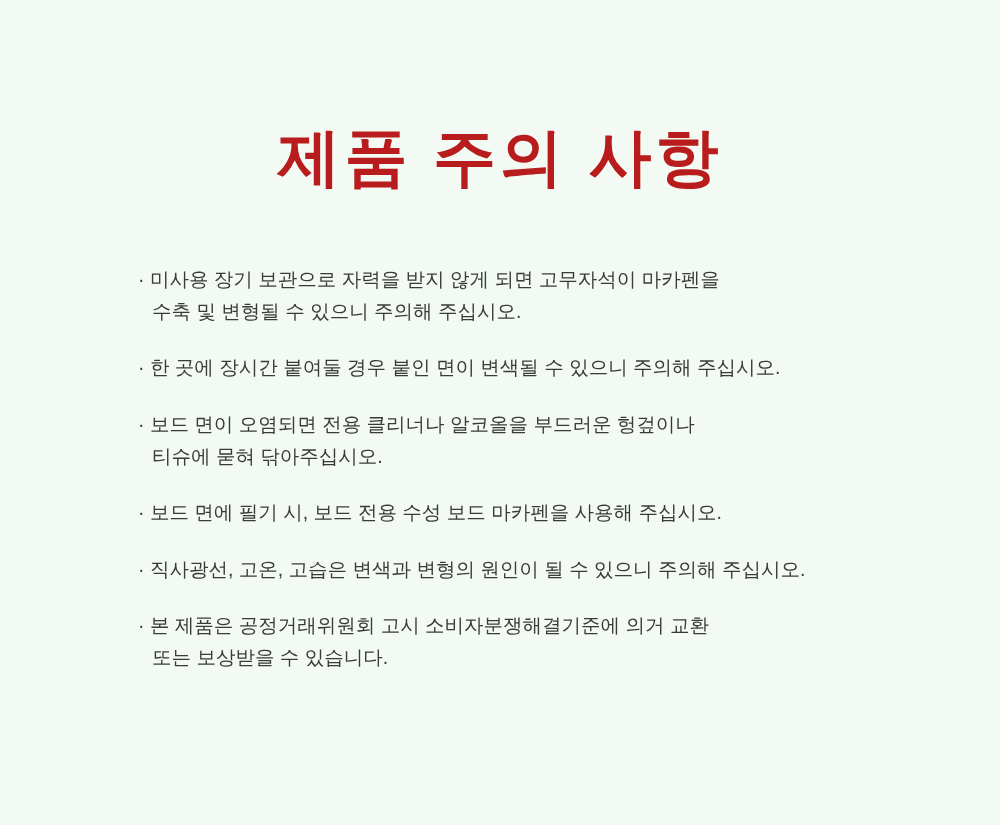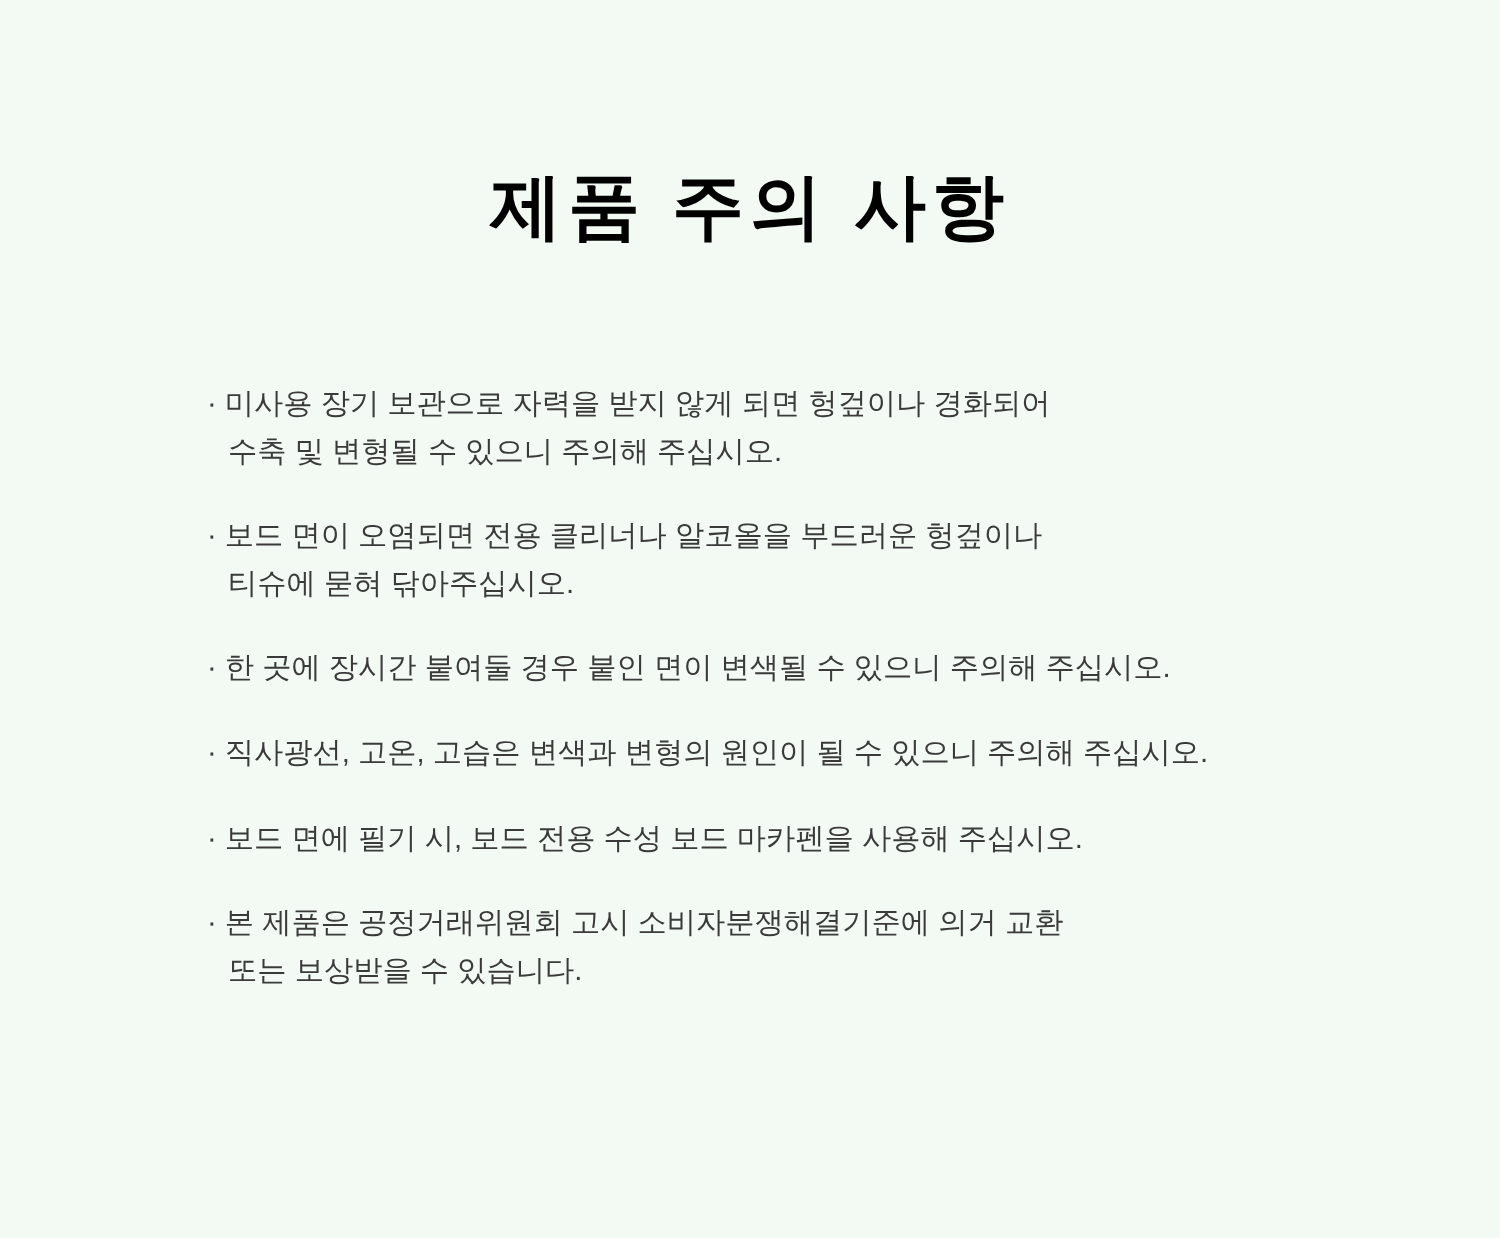--- a/index.html
+++ b/index.html
@@ -14,22 +14,22 @@
     overflow: hidden;
   }
   .page {
     position: relative;
     width: 1000px;
     height: 825px;
     box-sizing: border-box;
   }
   .title {
     text-align: center;
-    color: #000000;
-    font-size: 48px;
+    color: #b91c1c;
+    font-size: 63px;
     font-weight: bold;
     letter-spacing: 4px;
     padding-top: 78px;
     line-height: 1.2;
     white-space: pre;
   }
   .notice-list {
     margin: 0;
     padding: 0;
     list-style: none;
@@ -52,24 +52,24 @@
   }
 </style>
 </head>
 <body>
 
 <div class="page">
 
   <h1 class="title">제품 주의 사항</h1>
 
   <ul class="notice-list">
-    <li class="notice-item">· 미사용 장기 보관으로 자력을 받지 않게 되면 헝겊이나 경화되어
+    <li class="notice-item">· 미사용 장기 보관으로 자력을 받지 않게 되면 고무자석이 마카펜을
 수축 및 변형될 수 있으니 주의해 주십시오.</li>
+    <li class="notice-item">· 한 곳에 장시간 붙여둘 경우 붙인 면이 변색될 수 있으니 주의해 주십시오.</li>
     <li class="notice-item">· 보드 면이 오염되면 전용 클리너나 알코올을 부드러운 헝겊이나
 티슈에 묻혀 닦아주십시오.</li>
-    <li class="notice-item">· 한 곳에 장시간 붙여둘 경우 붙인 면이 변색될 수 있으니 주의해 주십시오.</li>
+    <li class="notice-item">· 보드 면에 필기 시, 보드 전용 수성 보드 마카펜을 사용해 주십시오.</li>
     <li class="notice-item">· 직사광선, 고온, 고습은 변색과 변형의 원인이 될 수 있으니 주의해 주십시오.</li>
-    <li class="notice-item">· 보드 면에 필기 시, 보드 전용 수성 보드 마카펜을 사용해 주십시오.</li>
     <li class="notice-item">· 본 제품은 공정거래위원회 고시 소비자분쟁해결기준에 의거 교환
 또는 보상받을 수 있습니다.</li>
   </ul>
 
 </div>
 
 </body></html>

